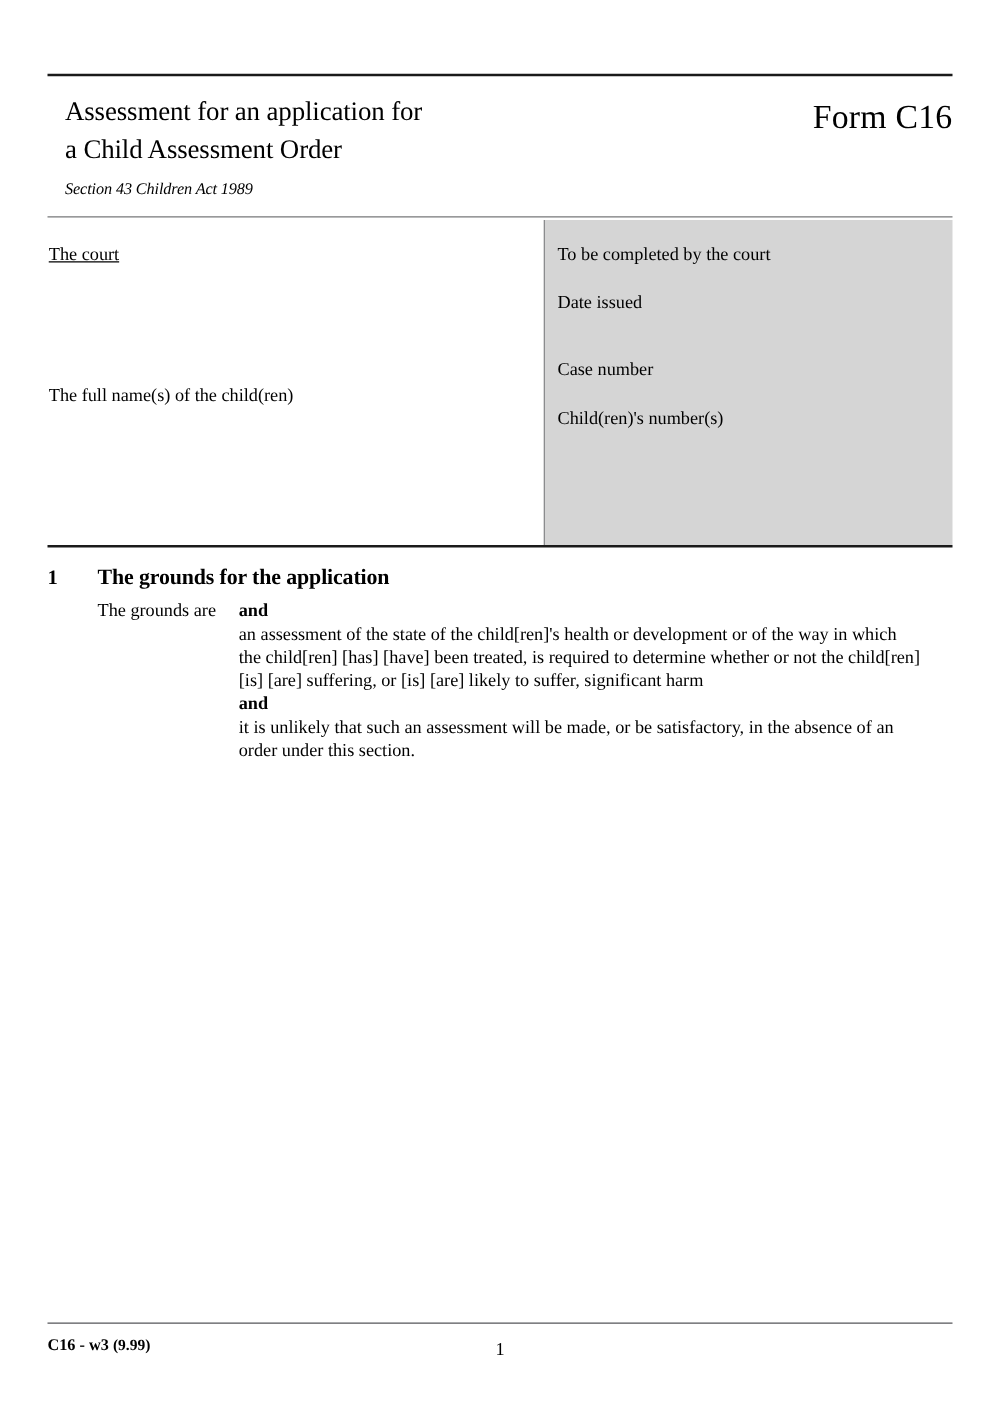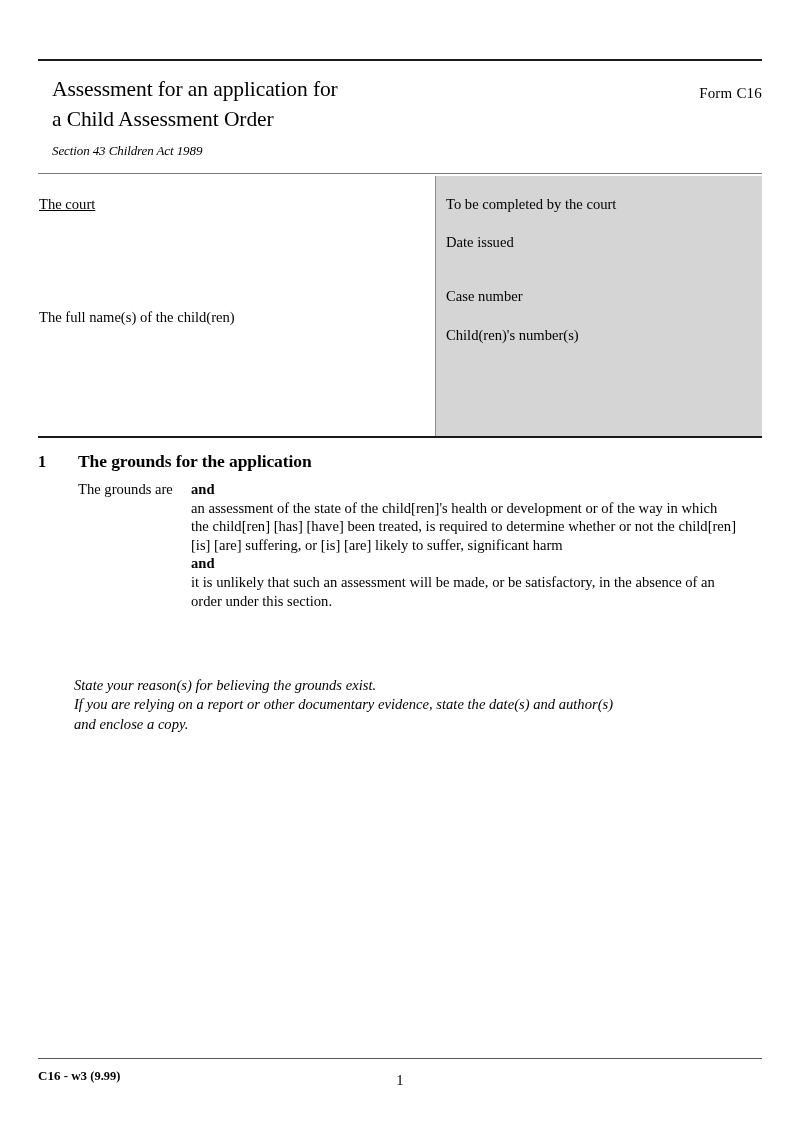--- a/index.html
+++ b/index.html
@@ -63,21 +63,21 @@
     line-height: 30px;
     letter-spacing: -0.1px;
   }
   .doc-title span { display: block; }
   .form-id {
     position: absolute;
     left: 520px;
     top: 78px;
     width: 242px;
     text-align: right;
-    font-size: 15px;
+    font-size: 27px;
     line-height: 30px;
     letter-spacing: 0.2px;
   }
   .statute {
     position: absolute;
     left: 52px;
     top: 143px;
     font-style: italic;
     font-size: 13px;
     letter-spacing: -0.1px;
@@ -220,25 +220,20 @@
 
   <div class="grounds-label">The grounds are</div>
 
   <div class="grounds-body">
     <p class="conj">and</p>
     <p>an assessment of the state of the child[ren]'s health or development or of the way in which the child[ren] [has] [have] been treated, is required to determine whether or not the child[ren] [is] [are] suffering, or [is] [are] likely to suffer, significant harm</p>
     <p class="conj">and</p>
     <p>it is unlikely that such an assessment will be made, or be satisfactory, in the absence of an order under this section.</p>
   </div>
 
-  <div class="instructions">
-    <span>State your reason(s) for believing the grounds exist.</span>
-    <span>If you are relying on a report or other documentary evidence, state the date(s) and author(s)</span>
-    <span>and enclose a copy.</span>
-  </div>
 
   <div class="rule-footer"></div>
 
   <div class="footer-code">
     <span>C16 - w3</span>
     <span class="ver">(9.99)</span>
   </div>
 
   <div class="footer-page">1</div>
 

